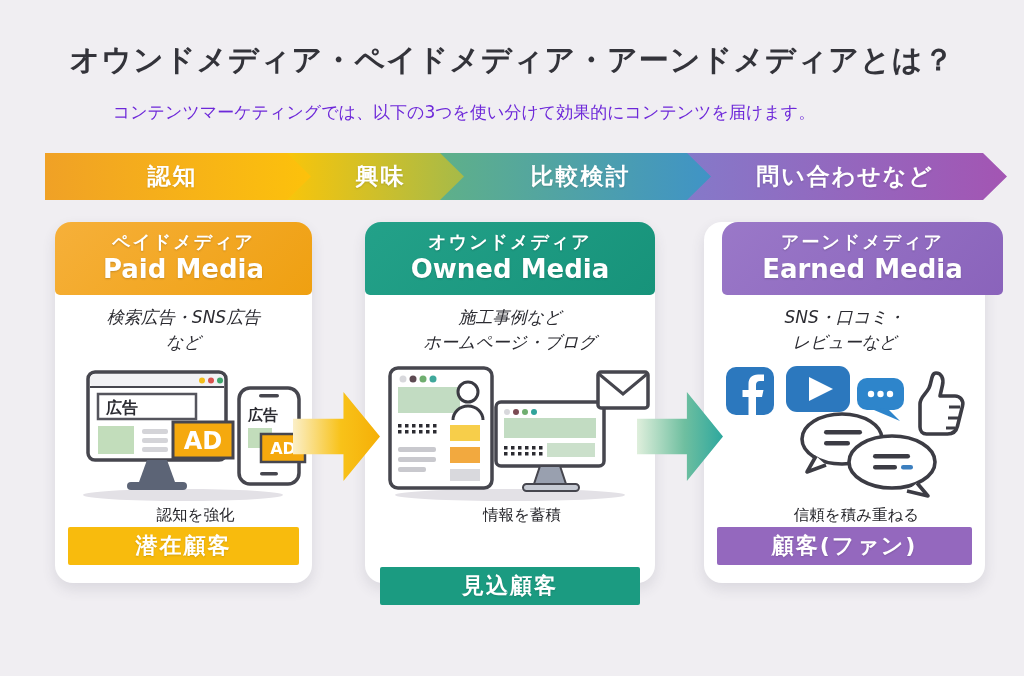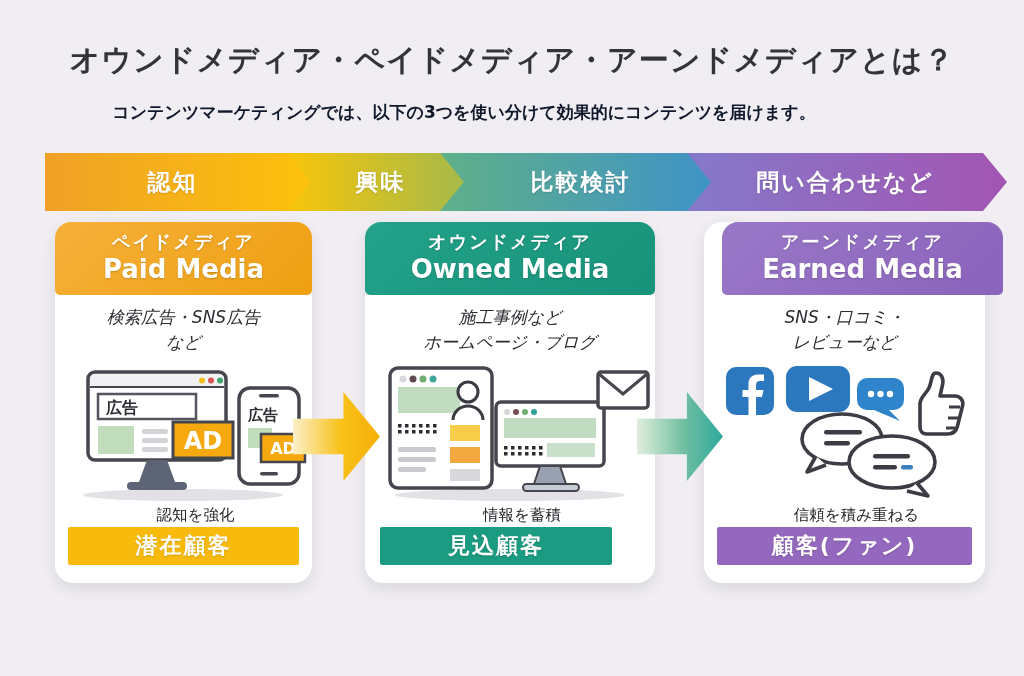--- a/index.html
+++ b/index.html
@@ -9,25 +9,25 @@
     font-family:"DejaVu Sans","Liberation Sans",sans-serif;
   }
   .abs{position:absolute;}
   
   .page-title{
     left:0;top:40px;width:1024px;text-align:center;
     font-size:30px;font-weight:700;color:#33333A;letter-spacing:1px;
   }
   .page-subtitle{
     left:0;top:101px;width:928px;text-align:center;
-    font-size:17px;font-weight:700;color:#0f172a;
+    font-size:17px;font-weight:400;color:#6d28d9;
   }
   
   .funnel-seg{
-    top:153px;height:58px;display:flex;align-items:center;justify-content:center;
+    top:153px;height:47px;display:flex;align-items:center;justify-content:center;
     color:#fff;font-size:23px;font-weight:700;letter-spacing:2px;
     text-shadow:0 1px 2px rgba(0,0,0,.15);
   }
   .seg-first{clip-path:polygon(0 0,calc(100% - 24px) 0,100% 50%,calc(100% - 24px) 100%,0 100%);padding-right:24px;}
   .seg-mid{clip-path:polygon(0 0,calc(100% - 24px) 0,100% 50%,calc(100% - 24px) 100%,0 100%,24px 50%);padding-left:10px;padding-right:14px;}
   .seg1{left:45px;width:255px;background:linear-gradient(90deg,#F0A126,#FDC30A);}
   .seg2{left:287px;width:167px;background:linear-gradient(90deg,#F8C50B,#9FB94E);}
   .seg3{left:440px;width:261px;background:linear-gradient(90deg,#5FB089,#3E92C9);}
   .seg4{left:687px;width:296px;background:linear-gradient(90deg,#8579C9,#A355B3);}
   
@@ -56,21 +56,21 @@
   .card-effect{
     position:absolute;left:0;top:283px;width:100%;text-align:center;
     font-size:15.5px;font-weight:500;color:#26262B;padding-left:12px;
   }
   .card-badge{
     position:absolute;top:305px;height:38px;display:flex;align-items:center;justify-content:center;
     color:#fff;font-size:22px;font-weight:700;letter-spacing:2px;border-radius:2px;
     text-shadow:0 1px 2px rgba(0,0,0,.15);
   }
   .badge1{left:13px;width:231px;background:#F8BB0D;}
-  .badge2{left:15px;width:232px;background:#1B9B81;}
+  .badge2{left:15px;width:260px;background:#1B9B81;margin-top:40px;}
   .badge3{left:13px;width:255px;background:#9468BE;}
   
   .flow-arrow{
     top:392px;height:89px;z-index:5;
     clip-path:polygon(0 30%,58% 30%,58% 0%,100% 50%,58% 100%,58% 70%,0 70%);
   }
   .arrow1{left:293px;width:87px;background:linear-gradient(90deg,#FBEFC8 0%,#F8C219 55%,#F5AF07 100%);}
   .arrow2{left:637px;width:86px;background:linear-gradient(90deg,#DFEFDC 0%,#6FBFA0 55%,#2EA89E 100%);}
   svg text{font-family:"DejaVu Sans","Liberation Sans",sans-serif;}
 </style>

